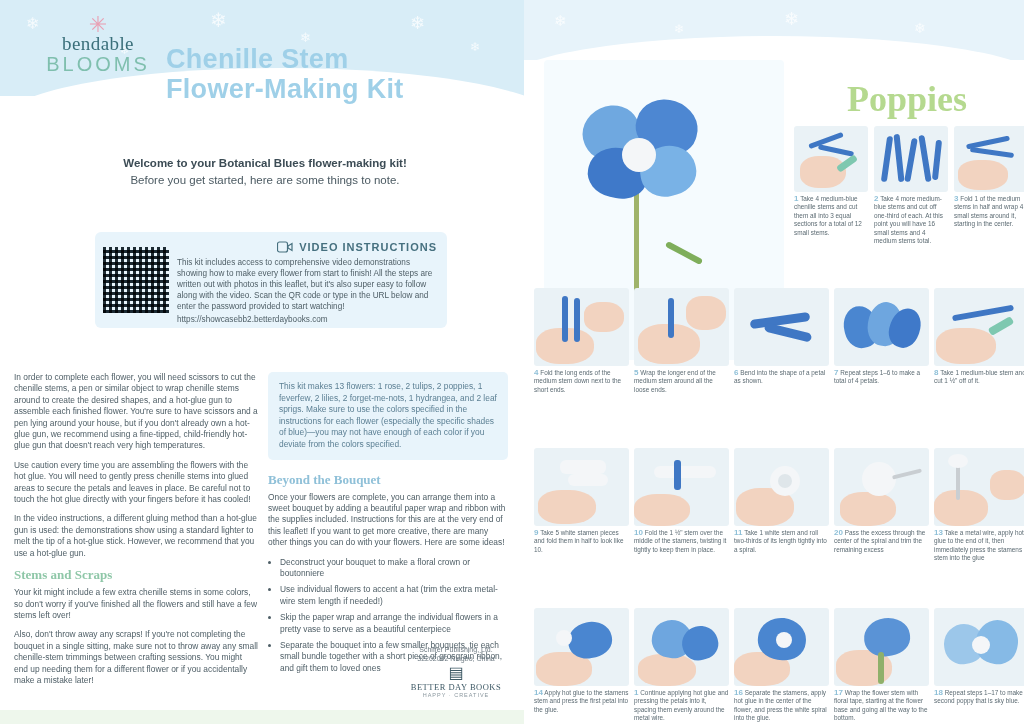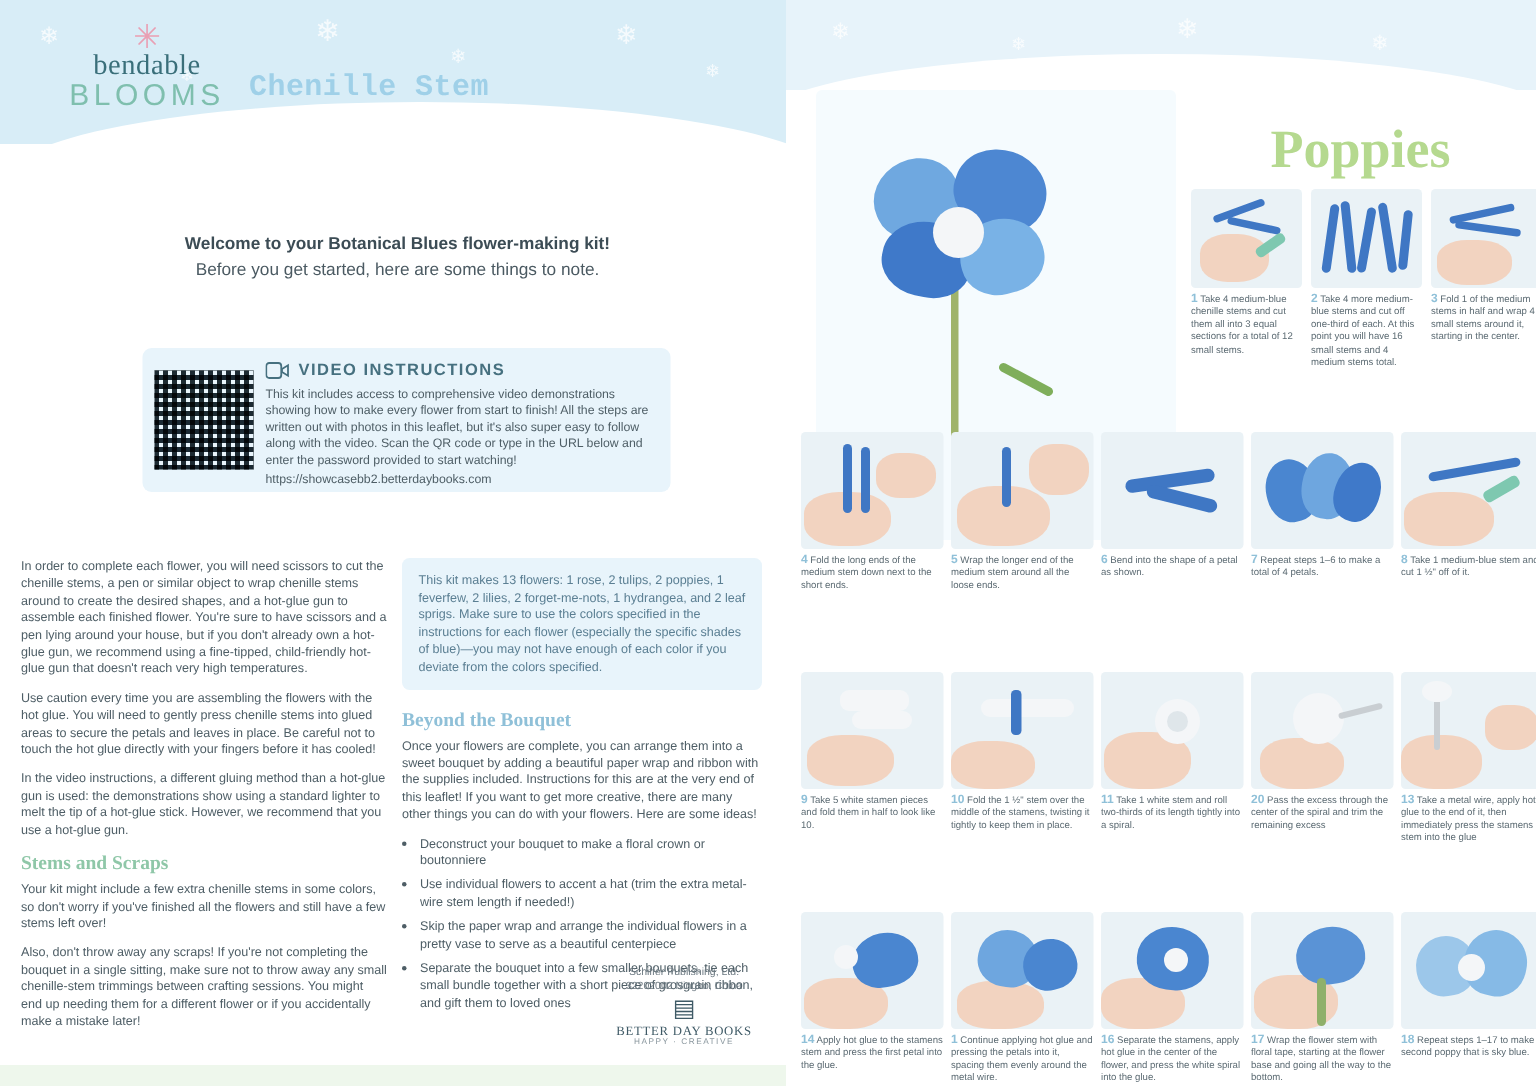--- a/index.html
+++ b/index.html
@@ -34,22 +34,22 @@
   .logo {
     position:absolute; top:16px; left:38px; width:120px; text-align:center;
     z-index:5;
   }
   .logo .mark { font-size:22px; color:#e9a0b4; line-height:18px; }
   .logo .l1 { font-family:"Liberation Serif", serif; font-size:19px; color:#3a6f7a; letter-spacing:.4px; line-height:20px;}
   .logo .l2 { font-family:Liberation Sans, sans-serif; font-size:20px; color:#7fbfae; letter-spacing:3px; line-height:20px;}
 
   .title-block { position:absolute; top:44px; left:166px; z-index:6; }
   .kit-title {
-    font-family:Liberation Mono, monospace;
-    font-size:20px; color:#9fd0e8; line-height:30px; font-weight:bold; letter-spacing:.3px;
+    font-family:Liberation Sans, sans-serif;
+    font-size:27px; color:#9fd0e8; line-height:30px; font-weight:bold; letter-spacing:.3px;
   }
   .banner {
     margin-top:8px; background:#9fd3e8; color:#ffffff;
     font-size:13px; letter-spacing:4px; font-weight:bold;
     padding:7px 26px 7px 18px; display:inline-block;
     clip-path: polygon(0 0, 100% 0, 94% 50%, 100% 100%, 0 100%);
   }
 
   .welcome {
     position:absolute; top:155px; left:60px; width:410px; text-align:center;
@@ -59,21 +59,21 @@
   .video-box {
     position:absolute; top:232px; left:95px; width:352px; height:96px;
     background:#e8f4fb; border-radius:6px; padding:8px 10px 8px 8px;
     display:flex; gap:8px;
   }
   .qr { width:66px; height:66px; background:
       repeating-linear-gradient(90deg,#1d2b33 0 3px,#e8f4fb 3px 6px),
       repeating-linear-gradient(0deg,#1d2b33 0 3px,transparent 3px 6px);
       background-blend-mode:multiply; align-self:center; }
   .video-txt { flex:1; }
-  .video-head { display:flex; align-items:center; gap:6px; justify-content:flex-start; margin-bottom:3px;}
+  .video-head { display:flex; align-items:center; gap:6px; justify-content:flex-end; margin-bottom:3px;}
   .video-head span.t { font-size:11px; font-weight:bold; letter-spacing:1px; color:#46707f; }
   .video-body { font-size:8.2px; color:#4e5e66; line-height:11px; }
   .video-url { font-size:8.2px; color:#4e5e66; margin-top:3px; }
 
   .col-left { position:absolute; top:372px; left:14px; width:244px; }
   .col-mid  { position:absolute; top:372px; left:268px; width:240px; }
 
   h3.sec {
     font-family:"Liberation Serif", serif;
     color:#8fc7a8; font-size:13px; margin:0 0 4px 0; font-weight:bold;
@@ -144,20 +144,21 @@
     </div>
 
     <div class="logo">
       <div class="mark">✳</div>
       <div class="l1">bendable</div>
       <div class="l2">BLOOMS</div>
     </div>
 
     <div class="title-block">
       <div class="kit-title">Chenille Stem</div>
+      <div class="kit-title">Flower-Making Kit</div>
     </div>
 
     <div class="welcome">
       <div style="font-weight:bold;color:#3c4c55;">Welcome to your Botanical Blues flower-making kit!</div>
       <div>Before you get started, here are some things to note.</div>
     </div>
 
     <div class="video-box">
       <div class="qr"></div>
       <div class="video-txt">

